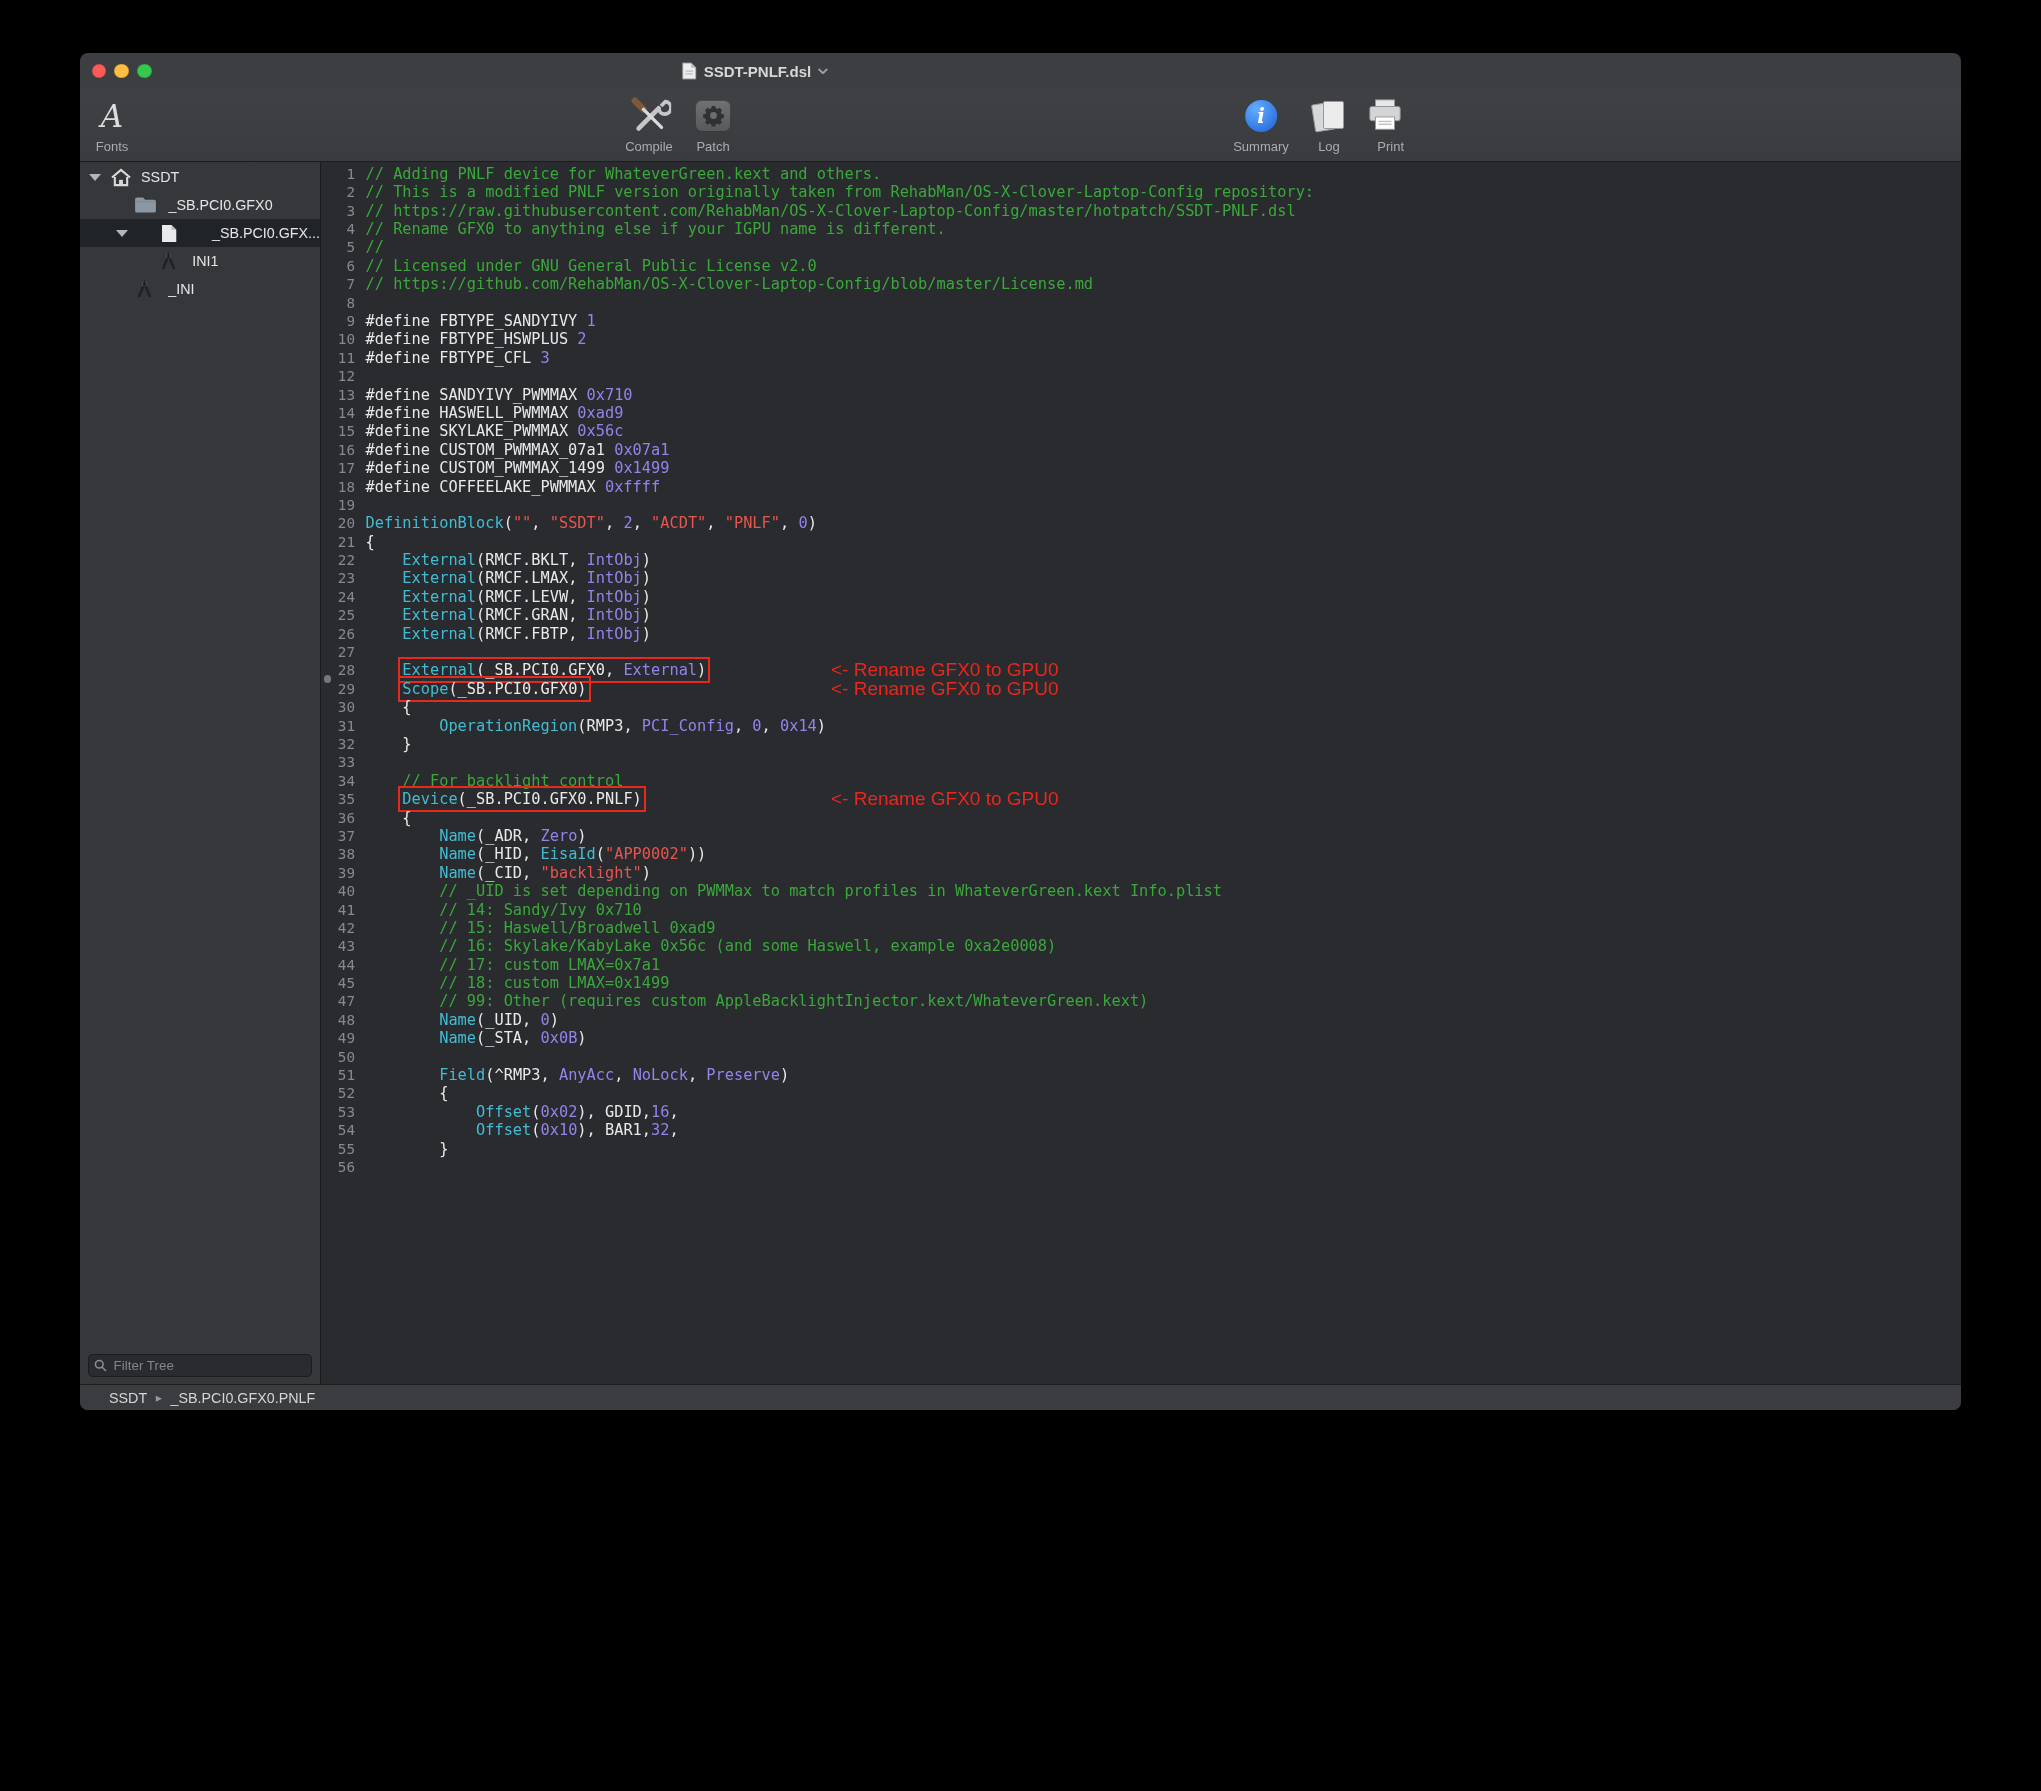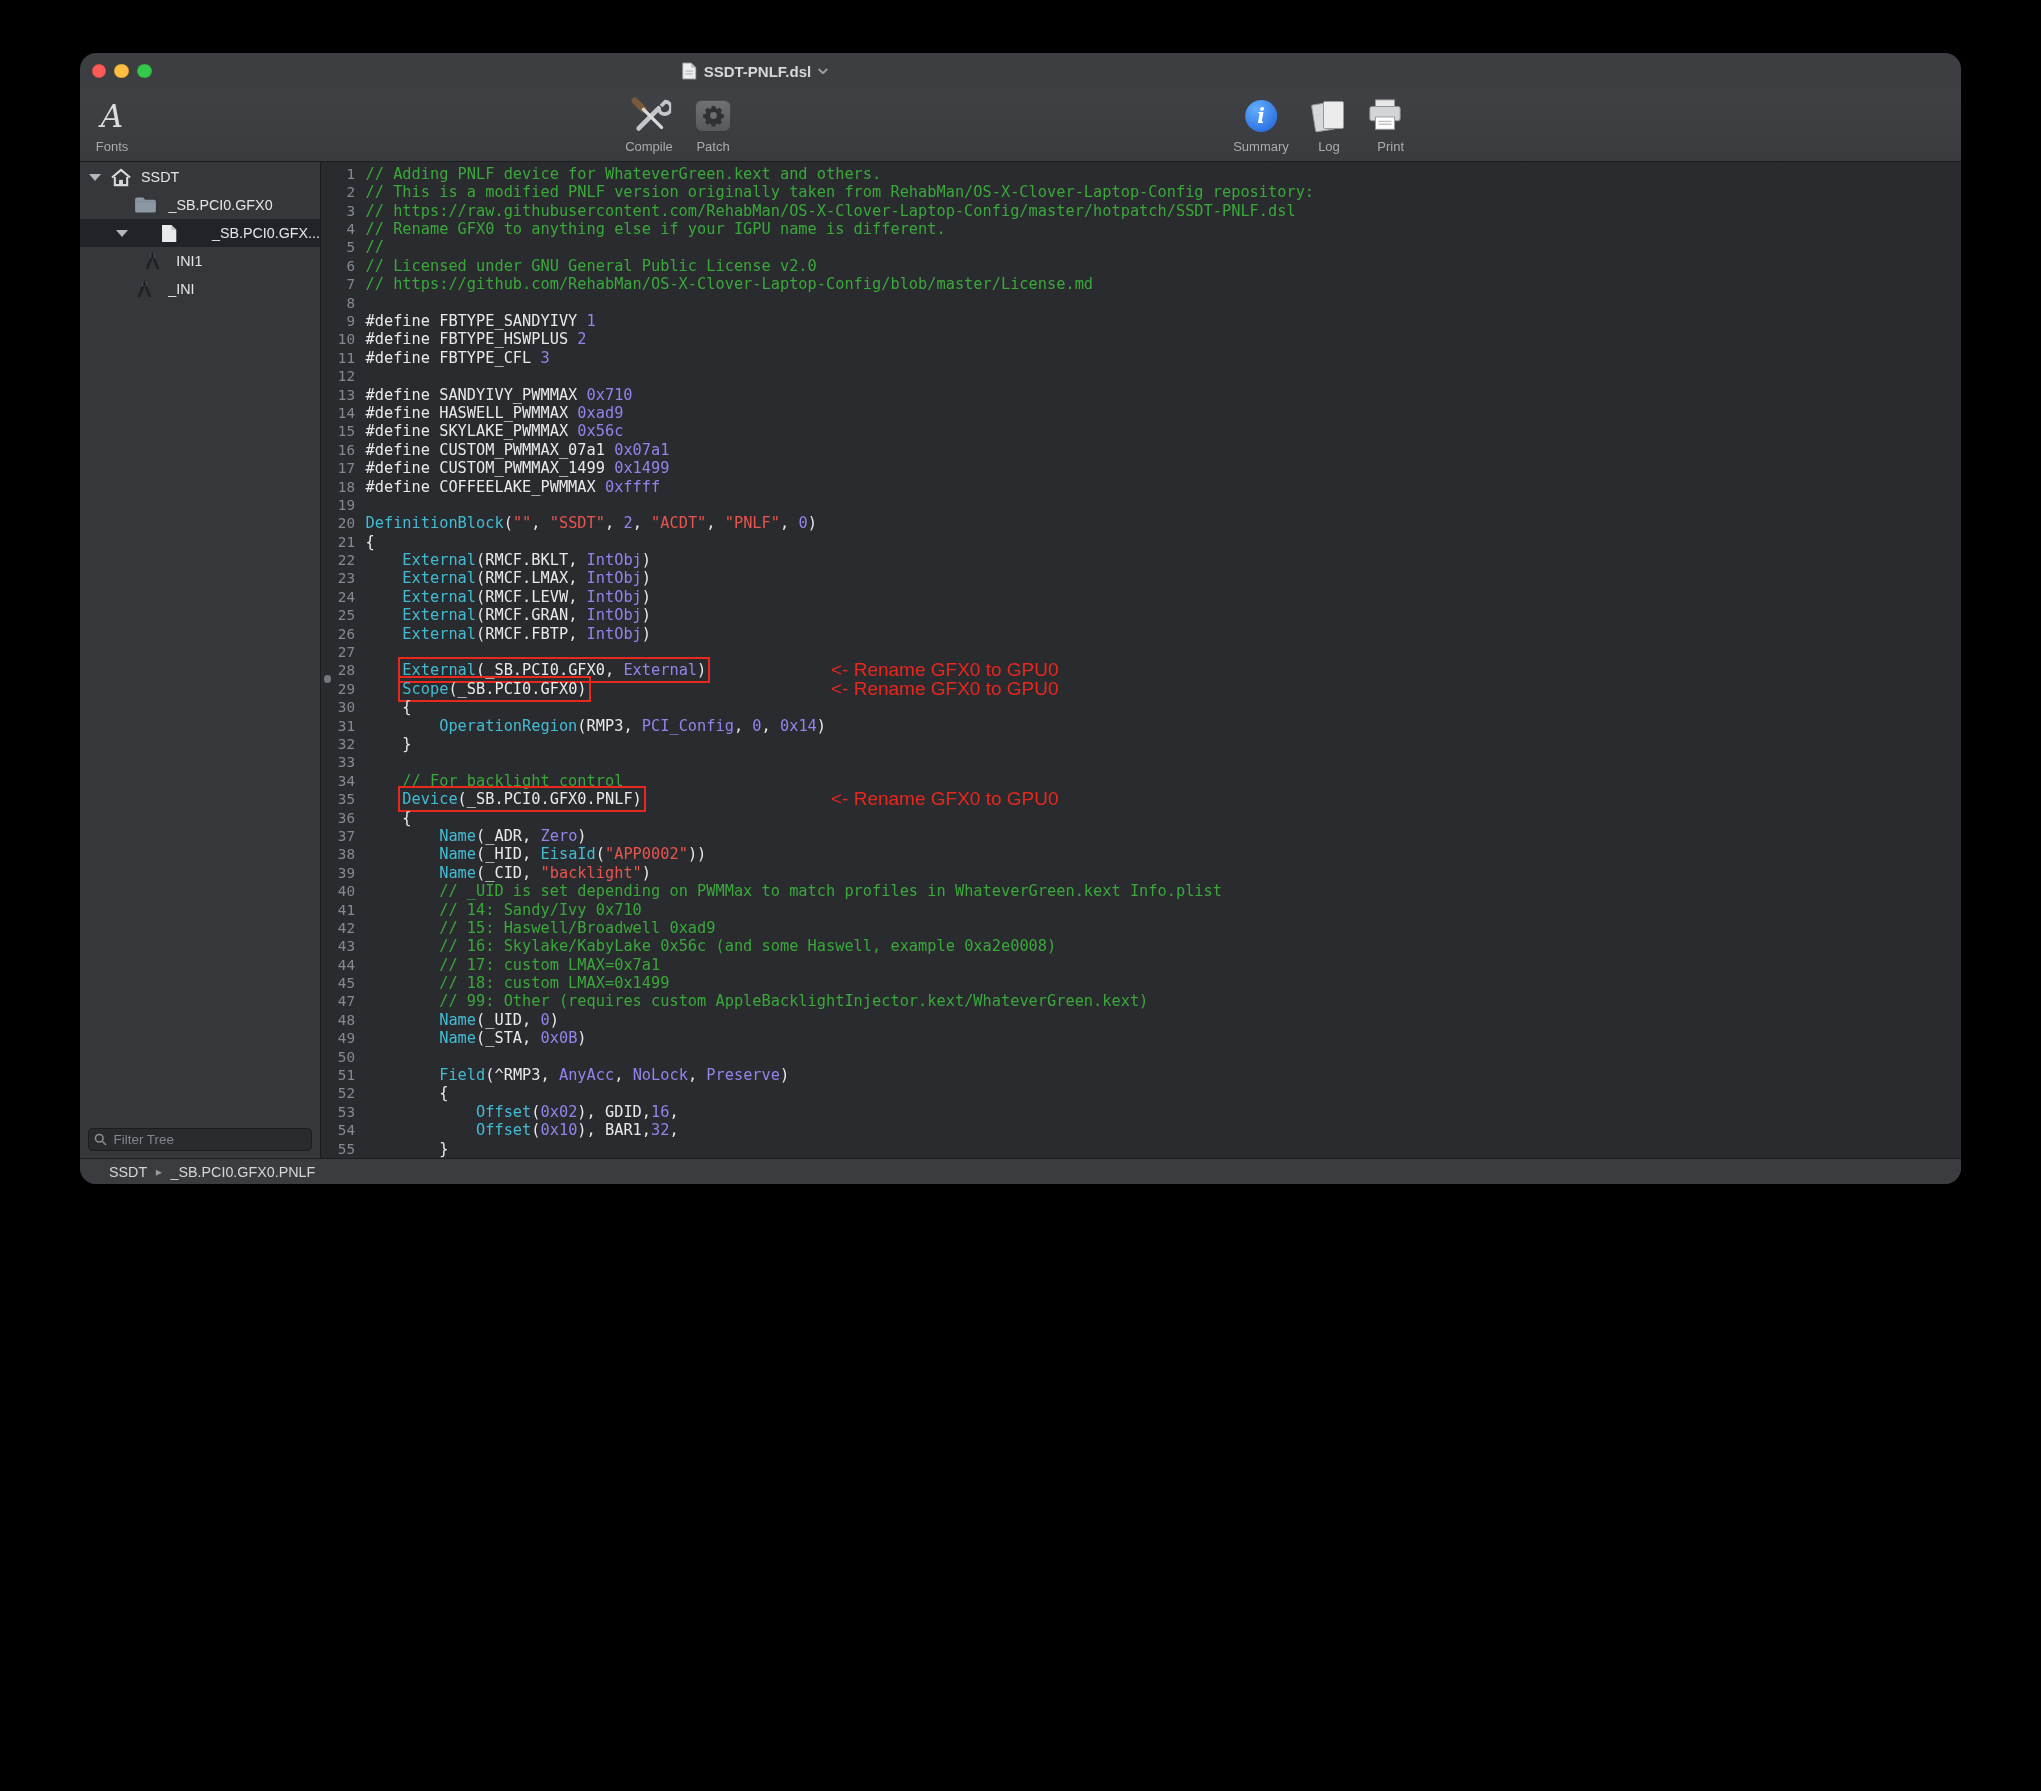--- a/index.html
+++ b/index.html
@@ -1,21 +1,21 @@
 <!DOCTYPE html>
 <html style="--comment: #3aa83a; --keyword: #43bcd3; --constant: #9384ec; --string: #e8554e; --code: #e9e9e9; --linenum: #858a91; --red: #e8271d;"><head>
 <meta charset="utf-8">
 <style>
   * { margin:0; padding:0; box-sizing:border-box; }
   body { background:#000; font-family:"Liberation Sans", sans-serif; }
   .screen { position:relative; width:2042px; height:1791px; background:#000; overflow:hidden; }
 
   .window {
-    position:absolute; left:80px; top:53px; width:1881px; height:1131px;
-    background:#3c3e41; border-radius:16px; overflow:hidden;
+    position:absolute; left:80px; top:53px; width:1881px; height:1357px;
+    background:#3c3e41; border-radius:8px; overflow:hidden;
     box-shadow:0 21px 67px rgba(0,0,0,.65), 0 0 0 1px rgba(0,0,0,.55);
   }
 
   
   .titlebar { position:absolute; top:0; left:0; right:0; height:36px; }
   .lights { position:absolute; left:11.5px; top:10.5px; display:flex; gap:8.6px; }
   .light { width:14.3px; height:14.3px; border-radius:50%; display:inline-block; box-shadow:inset 0 0 0 0.5px rgba(0,0,0,.25); }
   .light.red { background:#fc5b57; }
   .light.yellow { background:#fdbe41; }
   .light.green { background:#35c84a; }
@@ -198,21 +198,21 @@
           <div class="srow sel" style="padding-left:34px">
             <span class="disc"></span>
             <span class="tico" style="margin-left:7.6px">
               <svg width="16.3" height="19" viewBox="0 0 17 20">
                   <path d="M1 1 h10 l5 5 v13 h-15 Z" fill="#e8eaec"></path>
                   <path d="M11 1 l5 5 h-5 Z" fill="#b9bdc2"></path>
                 </svg>
             </span>
             <span class="slabel" style="margin-left:10.5px">_SB.PCI0.GFX...</span>
           </div>
-          <div class="srow" style="padding-left:64px">
+          <div class="srow" style="padding-left:80px">
             <span class="tico">
               <svg width="17" height="19" viewBox="0 0 18 20">
                   <circle cx="9" cy="4.2" r="2.6" fill="#1f2124" stroke="#53565b" stroke-width="1"></circle>
                   <path d="M7.8 6.4 L3 18 M10.2 6.4 L15 18" stroke="#1f2124" stroke-width="2.6"></path>
                   <path d="M9 2 V0.4" stroke="#1f2124" stroke-width="1.6"></path>
                 </svg>
             </span>
             <span class="slabel" style="margin-left:15.3px">INI1</span>
           </div>
           <div class="srow" style="padding-left:56px">

